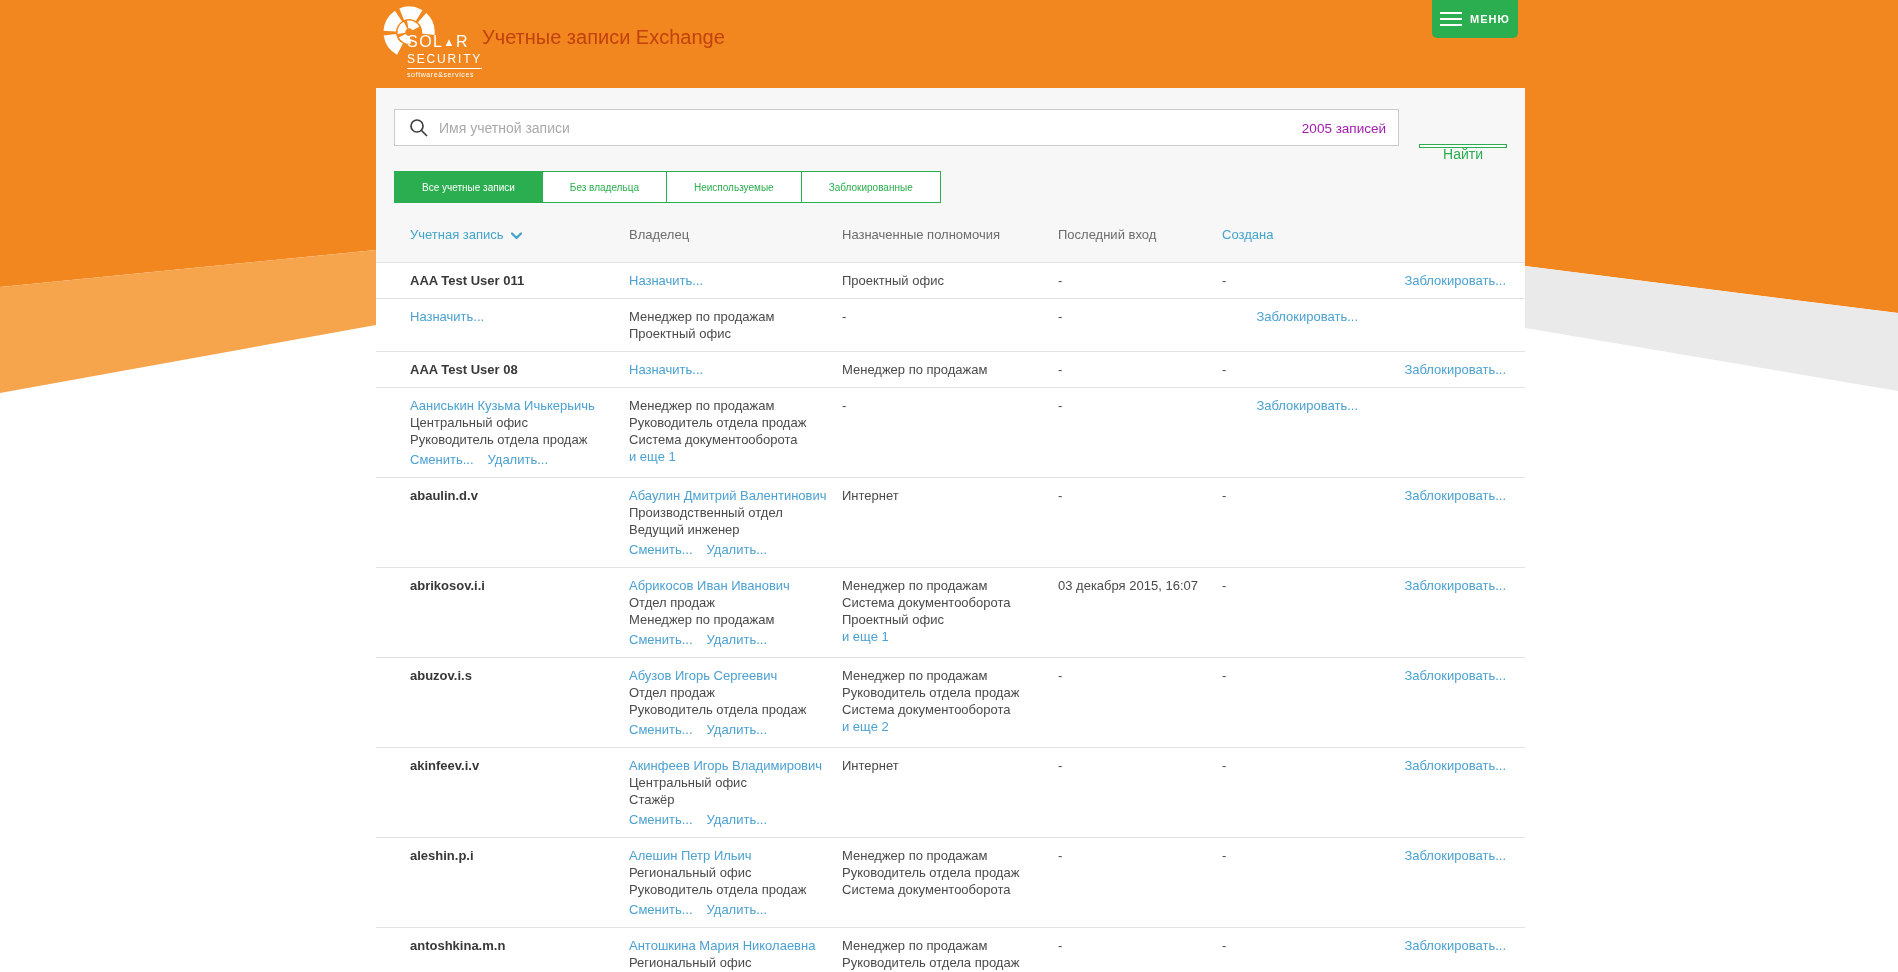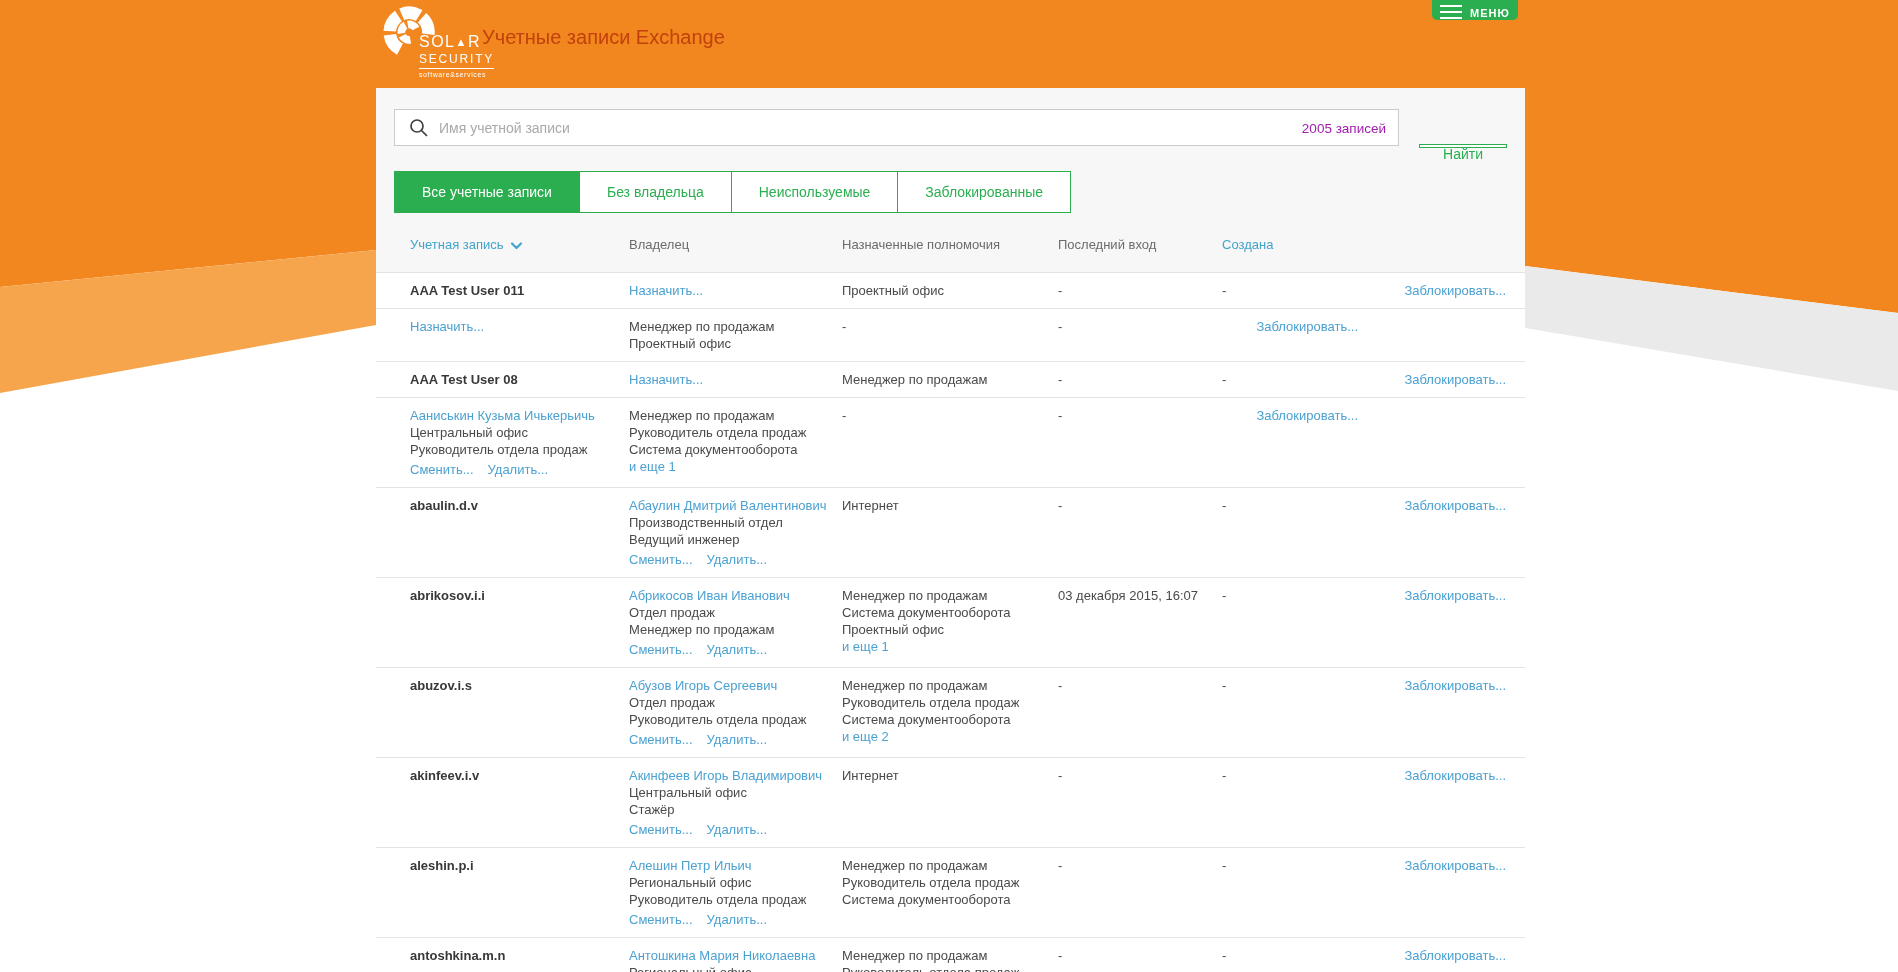--- a/index.html
+++ b/index.html
@@ -12,28 +12,28 @@
   .bg-orange{position:absolute;inset:0;background:#F2871F;
     clip-path:polygon(0 0,1898px 0,1898px 313px,1525px 266px,376px 250px,0 287px);}
   .bg-orange-light{position:absolute;inset:0;background:#F7A54D;
     clip-path:polygon(0 287px,376px 250px,376px 325px,0 393px);}
   .bg-gray{position:absolute;inset:0;background:#EAEAEA;
     clip-path:polygon(1525px 266px,1898px 313px,1898px 391px,1525px 328px);}
   
   .topbar{position:absolute;left:0;top:0;width:100%;height:88px;}
   .logo{position:absolute;left:382px;top:6px;width:96px;height:76px;}
   .logo svg{position:absolute;left:0;top:0;}
-  .logo-text{position:absolute;left:25px;top:28px;color:#fff;line-height:1;margin-left:12px;}
+  .logo-text{position:absolute;left:25px;top:28px;color:#fff;line-height:1;}
   .logo-line1{font-size:16px;letter-spacing:1.5px;}
   .logo-line1 .tri{font-size:11px;vertical-align:1px;}
   .logo-line2{font-size:12px;letter-spacing:1.8px;margin-top:3px;}
   .logo-tagline{font-size:7px;letter-spacing:.6px;border-top:1px solid #fff;margin-top:3px;padding-top:2px;}
   .page-title{position:absolute;left:482px;top:26px;color:#c2410c;font-size:20px;font-weight:400;}
-  .menu-btn{position:absolute;left:1432px;top:0;width:86px;height:20px;background:#2BAE4F;
-    border:none;border-radius:0 0 5px 5px;display:flex;align-items:flex-end;justify-content:center;
+  .menu-btn{position:absolute;left:1432px;top:0;width:86px;height:38px;background:#2BAE4F;
+    border:none;border-radius:0 0 5px 5px;display:flex;align-items:center;justify-content:center;
     gap:8px;cursor:pointer;}
   .hamburger{display:flex;flex-direction:column;gap:4px;}
   .hamburger span{display:block;width:22px;height:2px;background:#fff;}
   .menu-label{color:#fff;font-size:11px;font-weight:bold;letter-spacing:1px;}
   
   .panel{position:absolute;left:376px;top:88px;width:1149px;bottom:0;background:#F7F7F7;}
   
   .search-row{display:flex;margin:21px 18px 0 18px;height:37px;}
   .search-box{flex:1;position:relative;background:#fff;border:1px solid #CBCBCB;}
   .search-box input{width:100%;height:100%;border:none;outline:none;box-sizing:border-box;
@@ -41,22 +41,22 @@
     font-family:"Liberation Sans","DejaVu Sans",sans-serif;}
   .search-box input::placeholder{color:#A9A9A9;}
   .search-icon{position:absolute;left:14px;top:8px;}
   .records-count{position:absolute;right:12px;top:50%;transform:translateY(-50%);
     color:#a21caf;font-size:13.5px;}
   .find-btn{margin-left:20px;width:88px;background:#fff;border:1px solid #2BAE4F;
     color:#2BAE4F;font-size:14px;cursor:pointer;
     font-family:"Liberation Sans","DejaVu Sans",sans-serif;margin-top:35px;}
   
   .tabs{display:flex;margin:25px 18px 0 18px;}
-  .tab{height:42px;box-sizing:border-box;border:1px solid #2BAE4F;background:#fff;color:#2BAE4F;
-    display:flex;align-items:center;justify-content:center;padding:0 27px;font-size:14px;
+  .tab{height:32px;box-sizing:border-box;border:1px solid #2BAE4F;background:#fff;color:#2BAE4F;
+    display:flex;align-items:center;justify-content:center;padding:0 27px;font-size:10px;
     margin-left:-1px;cursor:pointer;white-space:nowrap;}
   .tab:first-child{margin-left:0;}
   .tab.active{background:#2BAE4F;color:#fff;}
   
   .table{margin-top:24px;}
   .thead,.trow{display:grid;grid-template-columns:235px 213px 216px 164px 137px 1fr;
     padding:0 18px;box-sizing:border-box;}
   .thead{padding-bottom:20px;border-bottom:1px solid #E3E3E3;}
   .th{font-size:13px;color:#6C6C6C;}
   .th.sortable{color:#43A4CB;cursor:pointer;}

